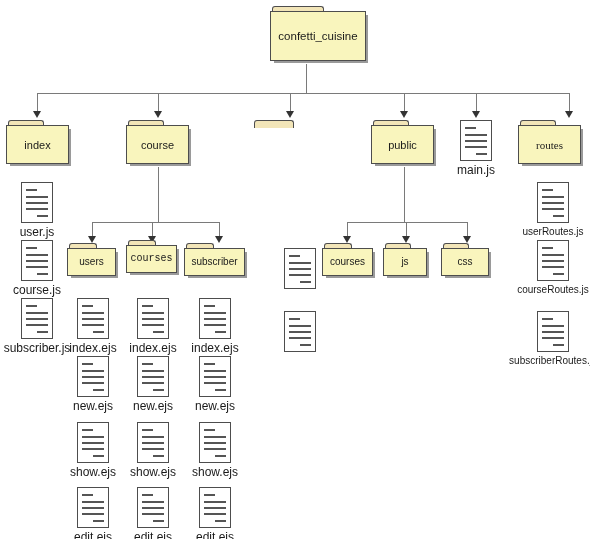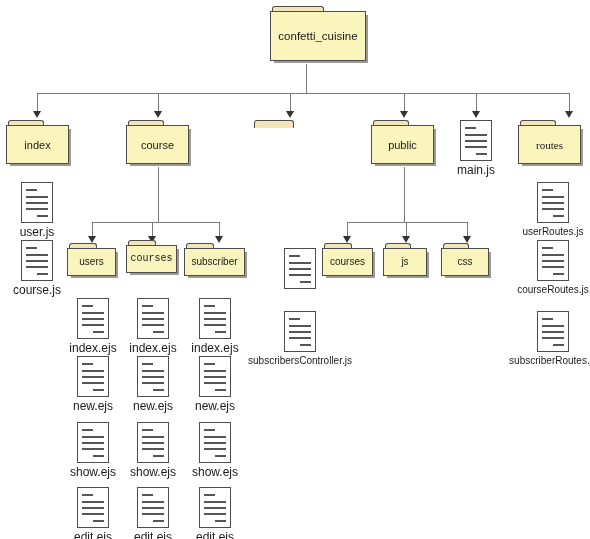--- a/index.html
+++ b/index.html
@@ -259,20 +259,30 @@
   <div class="file" style="left:0px; top:240px;">
     <div class="sheet">
       <i class="l1"></i>
         <i class="l2"></i>
         <i class="l3"></i>
         <i class="l4"></i>
         <i class="l5"></i>
     </div>
     <div class="fname">course.js</div>
   </div>
+  <div class="file" style="left:0px; top:298px;">
+    <div class="sheet">
+      <i class="l1"></i>
+        <i class="l2"></i>
+        <i class="l3"></i>
+        <i class="l4"></i>
+        <i class="l5"></i>
+    </div>
+    <div class="fname">subscriber.js</div>
+  </div>
 
   <div class="file" style="left:56px; top:298px;">
     <div class="sheet">
       <i class="l1"></i>
         <i class="l2"></i>
         <i class="l3"></i>
         <i class="l4"></i>
         <i class="l5"></i>
     </div>
     <div class="fname">index.ejs</div>
@@ -400,21 +410,20 @@
     </div>
   </div>
   <div class="file wide" style="left:240px; top:311px;">
     <div class="sheet">
       <i class="l1"></i>
         <i class="l2"></i>
         <i class="l3"></i>
         <i class="l4"></i>
         <i class="l5"></i>
     </div>
-    <div class="fname">subscribersController.js</div>
   </div>
 
   <div class="file wide" style="left:493px; top:182px;">
     <div class="sheet">
       <i class="l1"></i>
         <i class="l2"></i>
         <i class="l3"></i>
         <i class="l4"></i>
         <i class="l5"></i>
     </div>

